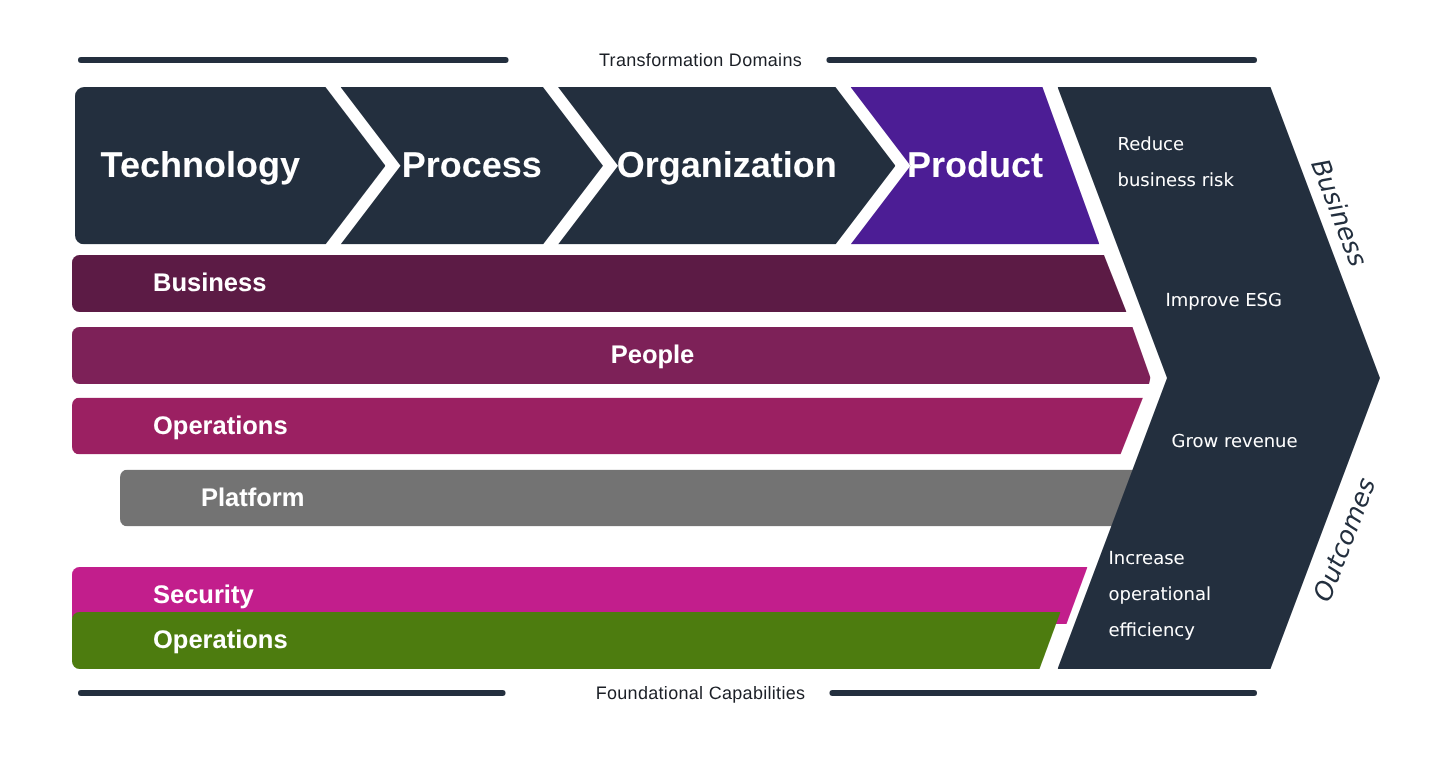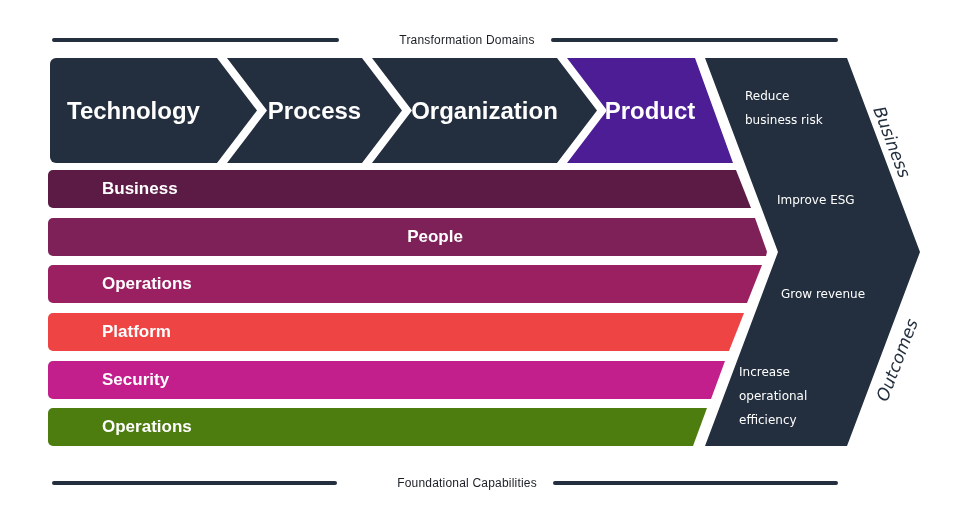--- a/index.html
+++ b/index.html
@@ -15,21 +15,21 @@
     position:absolute;left:52px;width:786px;height:24px;
     display:flex;align-items:center;gap:16px;
   }
   .divider .rule{
     flex:1;height:4px;border-radius:2px;
   }
   .divider .divider-title{
     font-size:12px;white-space:nowrap;letter-spacing:0.2px;margin-left:44px;
   }
   .divider.top{top:28px;}
-  .divider.bottom{top:471px;}
+  .divider.bottom{top:450px;}
 
   
   .domain{
     position:absolute;top:58px;height:105px;
     display:flex;align-items:center;justify-content:center;
     box-sizing:border-box;
     color:#ffffff;font-weight:700;font-size:24px;
   }
   .domain span{white-space:nowrap;}
 
@@ -87,24 +87,24 @@
 
   <div class="cap" style="top: 170px; clip-path: polygon(0px 0px, 688px 0px, 703px 100%, 0px 100%); background-color: rgb(92, 27, 69);">
     <span>Business</span>
   </div>
   <div class="cap" style="top: 218px; clip-path: polygon(0px 0px, 707px 0px, 719px 89%, 718px 100%, 0px 100%); background-color: rgb(125, 33, 88); justify-content: center;">
     <span>People</span>
   </div>
   <div class="cap" style="top: 265px; clip-path: polygon(0px 0px, 714px 0px, 699px 100%, 0px 100%); background-color: rgb(155, 32, 98);">
     <span>Operations</span>
   </div>
-  <div class="cap" style="top: 313px; clip-path: polygon(0px 0px, 696px 0px, 681px 100%, 0px 100%); background-color: #ef4444;">
+  <div class="cap" style="top: 313px; clip-path: polygon(0px 0px, 696px 0px, 681px 100%, 0px 100%); background-color: #737373; margin-left: 32px;">
     <span>Platform</span>
   </div>
-  <div class="cap" style="top: 361px; clip-path: polygon(0px 0px, 677px 0px, 663px 100%, 0px 100%); background-color: rgb(194, 30, 140);">
+  <div class="cap" style="top: 378px; clip-path: polygon(0px 0px, 677px 0px, 663px 100%, 0px 100%); background-color: rgb(194, 30, 140);">
     <span>Security</span>
   </div>
   <div class="cap" style="top: 408px; clip-path: polygon(0px 0px, 659px 0px, 645px 100%, 0px 100%); background-color: #4d7c0f;">
     <span>Operations</span>
   </div>
 
   <div class="outcomes-chevron" style="background-color: rgb(35, 47, 62);">
     <div class="outcome" style="left:40px;top:26px;width:100px;">Reduce business risk</div>
     <div class="outcome" style="left:72px;top:130px;width:80px;">Improve ESG</div>
     <div class="outcome" style="left:34px;top:302px;width:110px;">Increase operational efficiency</div>

